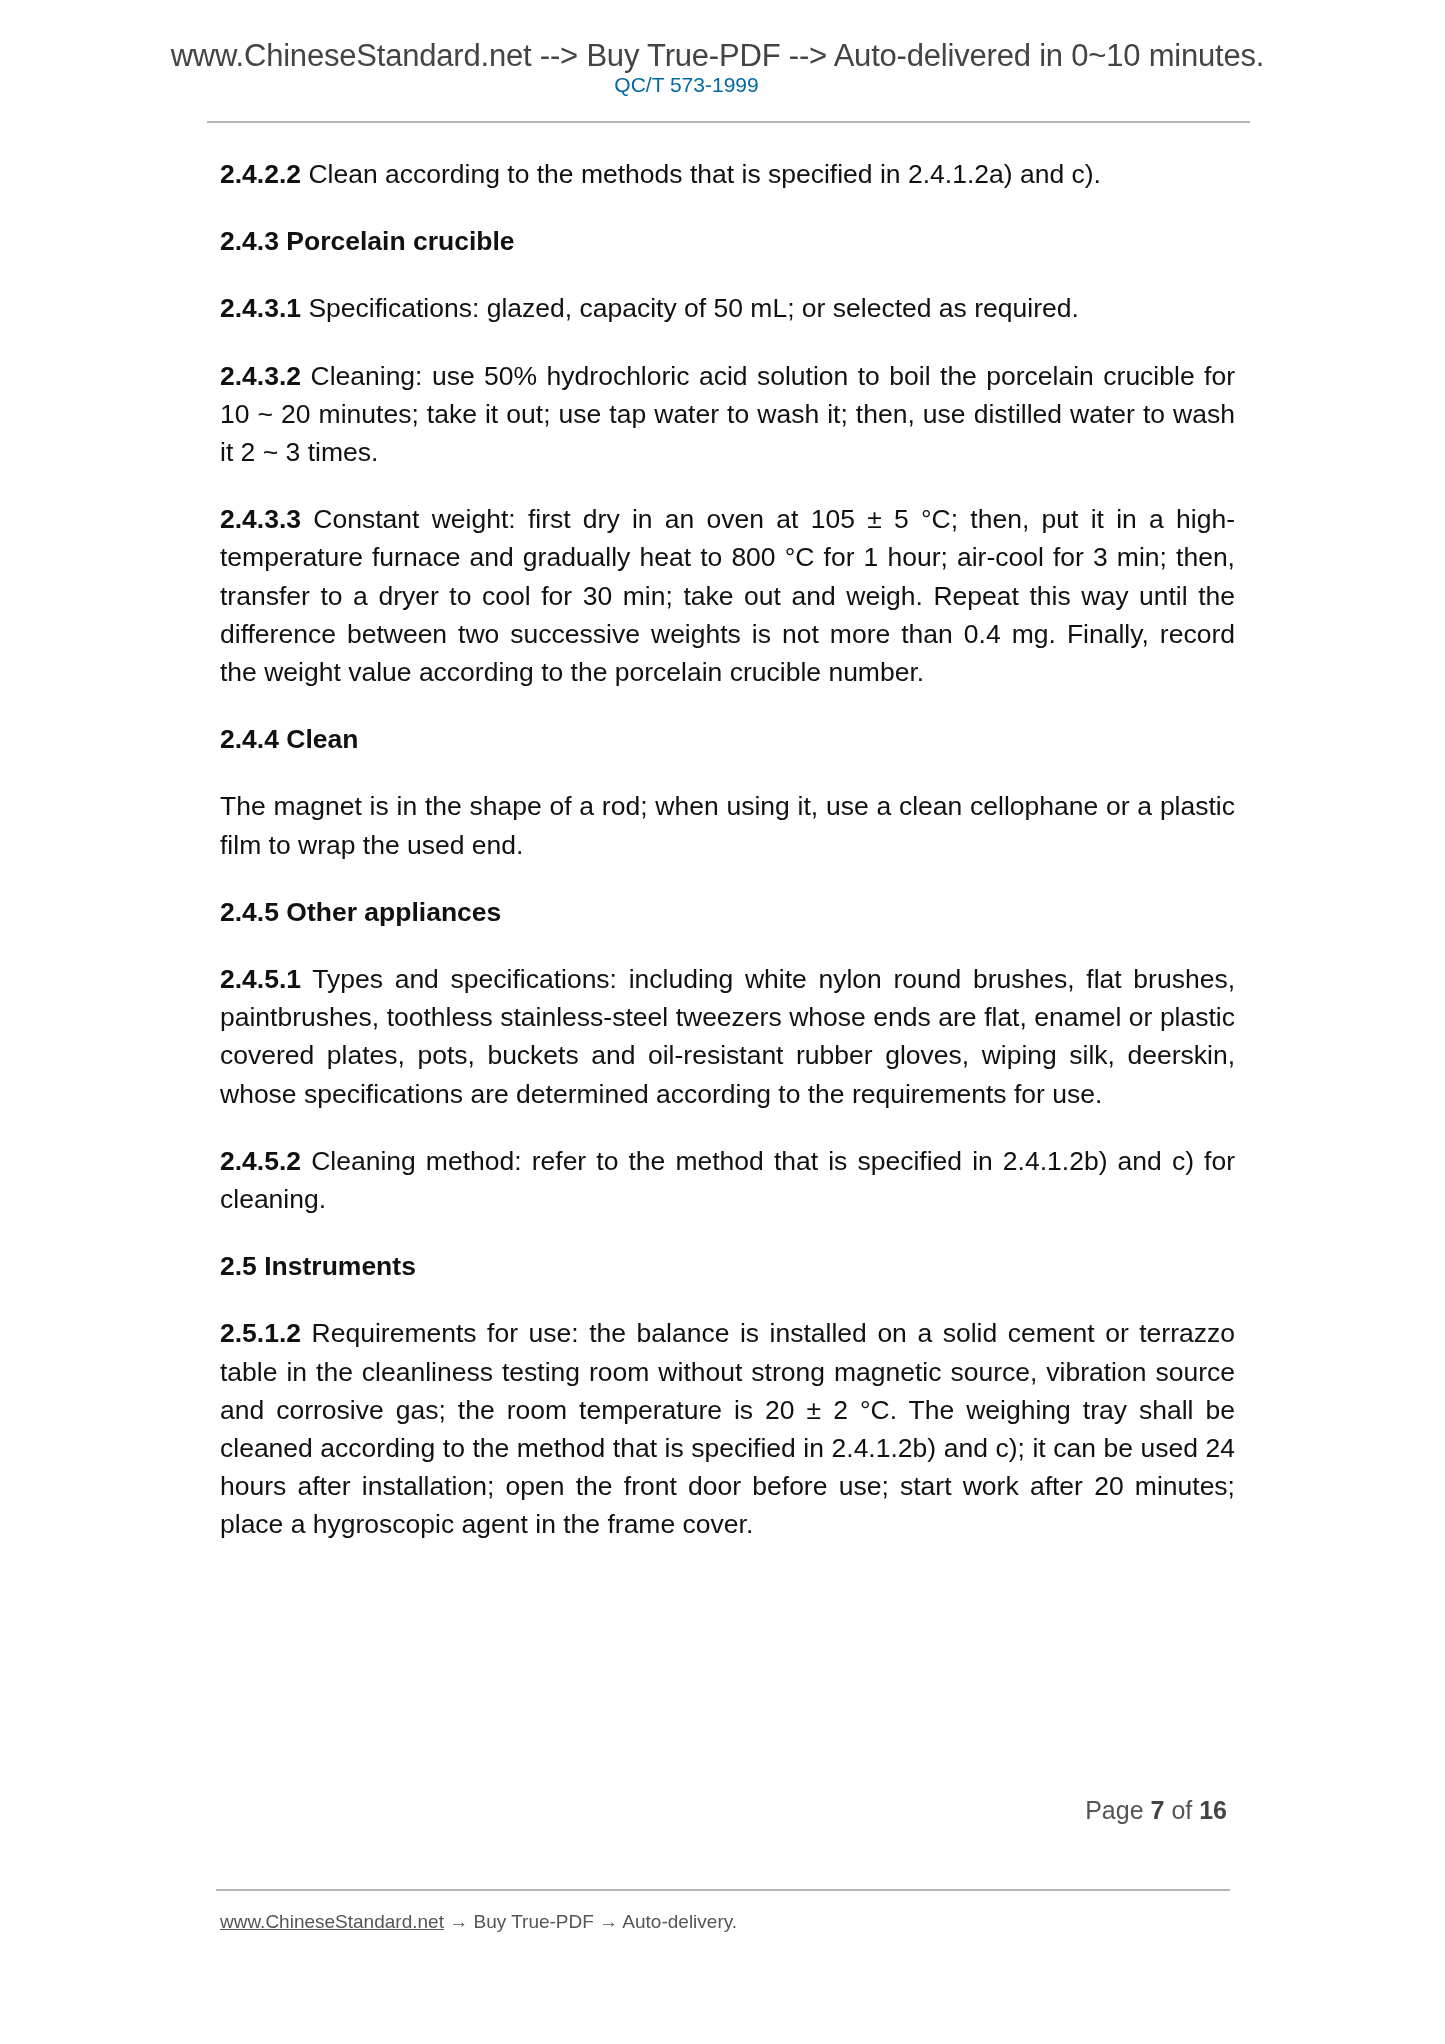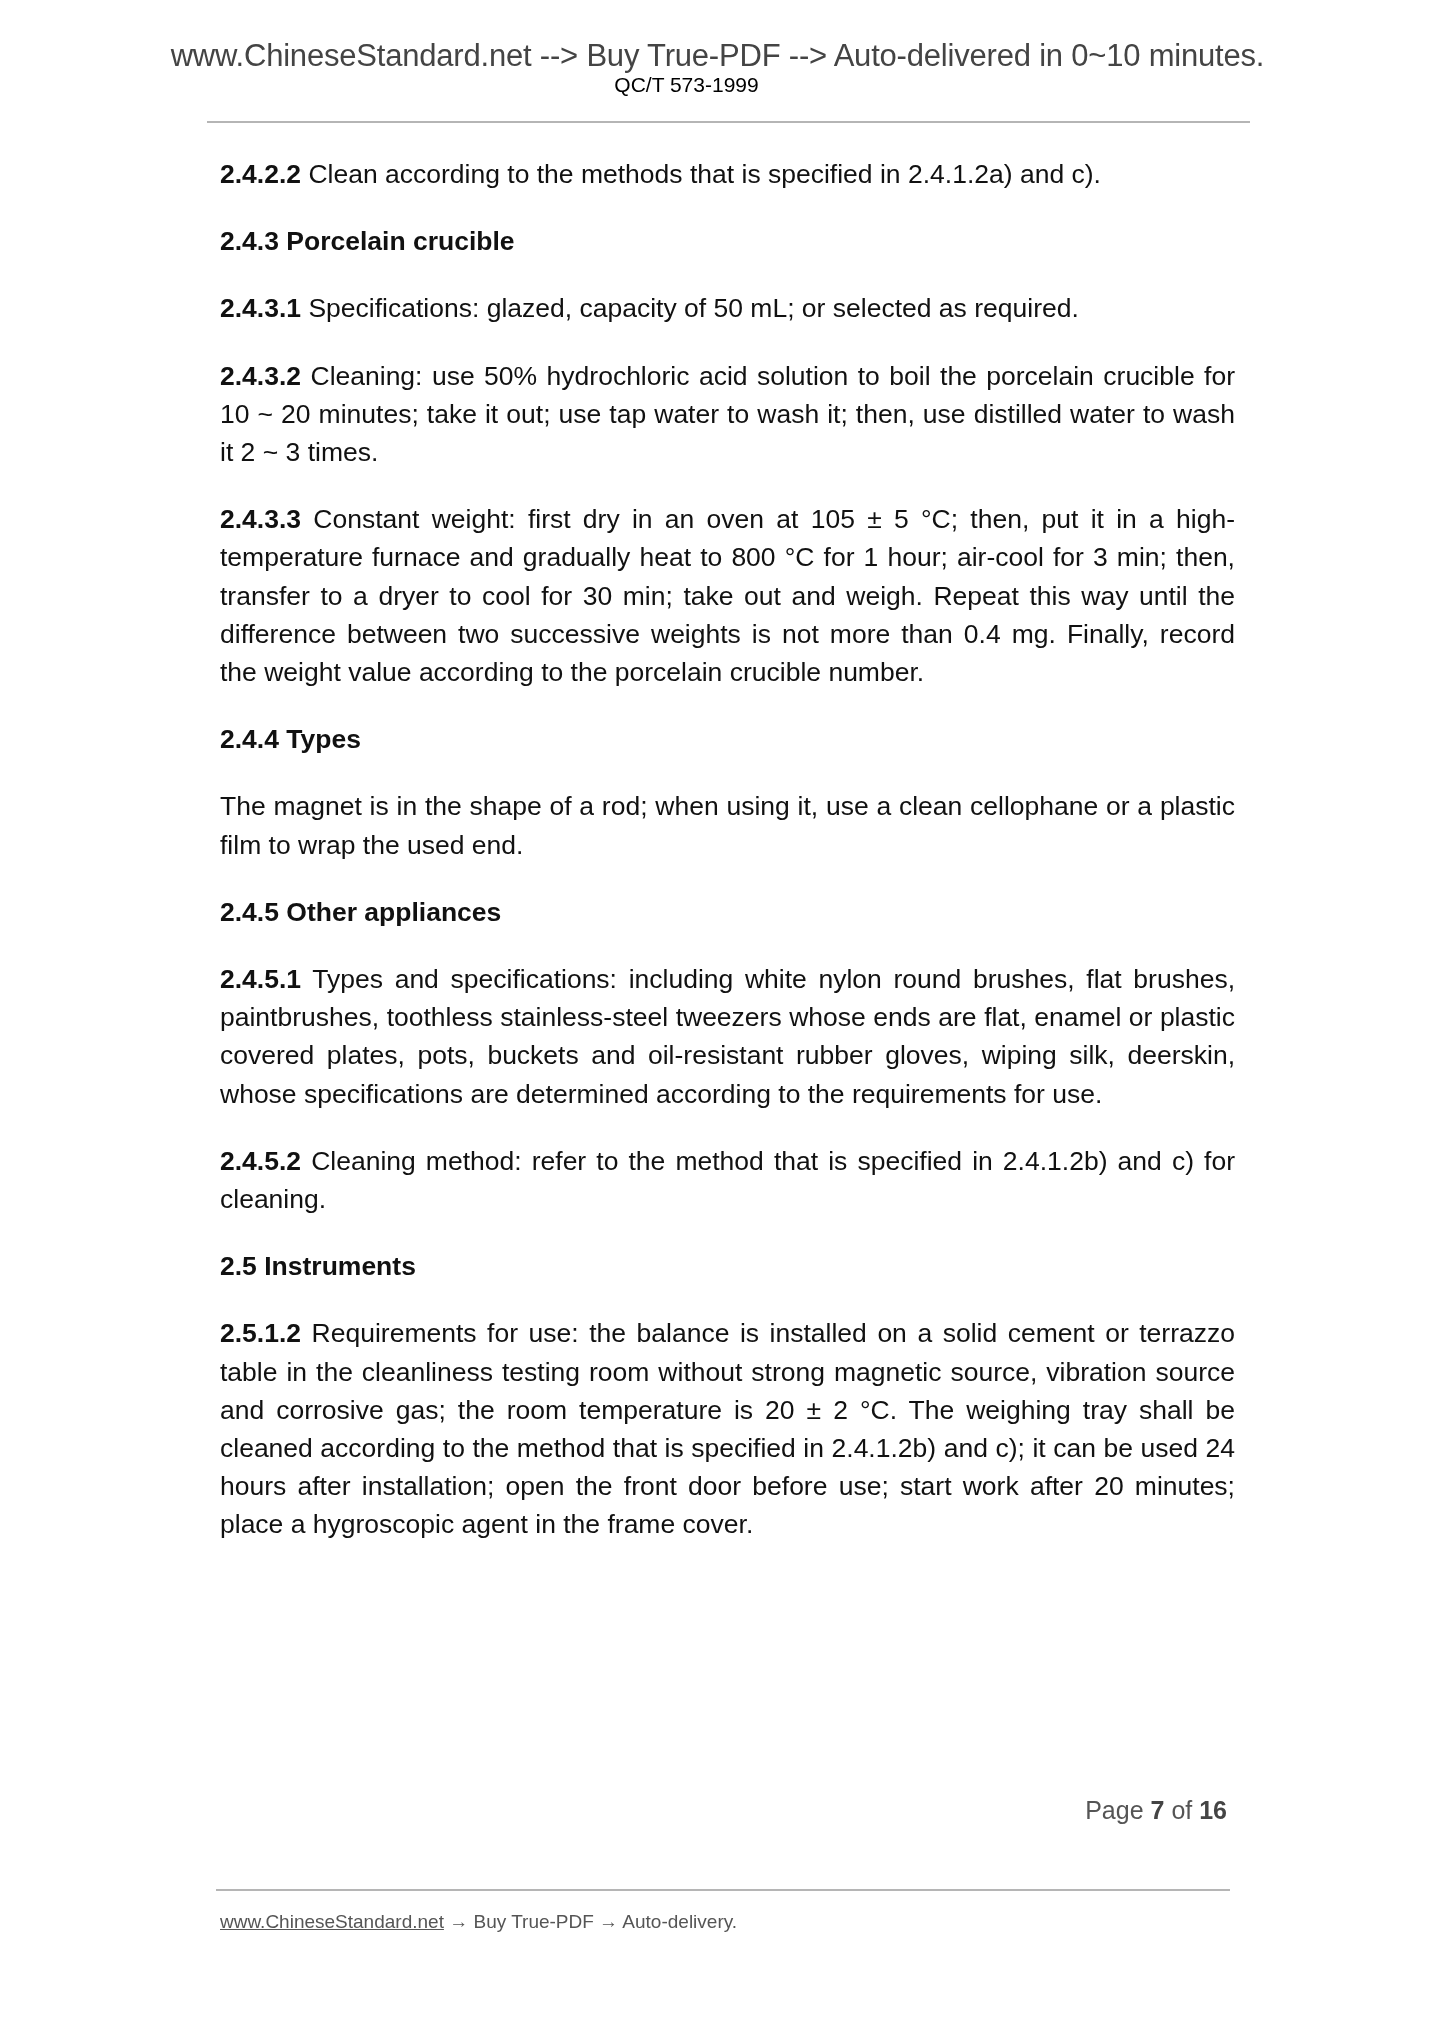--- a/index.html
+++ b/index.html
@@ -1,21 +1,21 @@
 <!DOCTYPE html>
 <html><head>
 <meta charset="utf-8">
 <style>
   html, body { margin:0; padding:0; background:#ffffff; }
   body { width:1445px; height:2044px; position:relative; overflow:hidden;
          font-family:"Liberation Sans", sans-serif; color:#111; }
   .hdr1 { position:absolute; top:38px; left:0; width:1435px; text-align:center;
           font-size:31px; color:#444; letter-spacing:-0.2px; }
   .hdr2 { position:absolute; top:73px; left:0; width:1373px; text-align:center;
-          font-size:21px; color:#000000; }
+          font-size:21px; color:#0369a1; }
   .hrule { position:absolute; left:207px; width:1043px; height:2px; background:#b5b5b5; top:121px; }
   .body { position:absolute; left:220px; top:155px; width:1015px; font-size:26.5px; line-height:38.2px; }
   .p { margin:0 0 29px 0; text-align:justify; }
   .num { font-weight:bold; }
   .h { font-weight:bold; margin:0 0 29px 0; }
   .frule { position:absolute; left:216px; width:1014px; height:2px; background:#b5b5b5; top:1889px; }
   .foot-left { position:absolute; left:220px; top:1911px; font-size:19px; color:#555; }
   .foot-left a { color:#555; text-decoration:underline; }
   .foot-right { position:absolute; right:218px; top:1796px; font-size:25px; color:#555; }
   .foot-right b { color:#444; }
@@ -26,21 +26,21 @@
 <div class="hdr1">www.ChineseStandard.net --&gt; Buy True-PDF --&gt; Auto-delivered in 0~10 minutes.</div>
 <div class="hdr2">QC/T 573-1999</div>
 <div class="hrule"></div>
 
 <div class="body" id="doc-body">
     <p class="p"><span class="num">2.4.2.2</span><span> Clean according to the methods that is specified in 2.4.1.2a) and c).</span></p>
     <div class="h">2.4.3 Porcelain crucible</div>
     <p class="p"><span class="num">2.4.3.1</span><span> Specifications: glazed, capacity of 50 mL; or selected as required.</span></p>
     <p class="p"><span class="num">2.4.3.2</span><span> Cleaning: use 50% hydrochloric acid solution to boil the porcelain crucible for 10 ~ 20 minutes; take it out; use tap water to wash it; then, use distilled water to wash it 2 ~ 3 times.</span></p>
     <p class="p"><span class="num">2.4.3.3</span><span> Constant weight: first dry in an oven at 105 ± 5 °C; then, put it in a high-temperature furnace and gradually heat to 800 °C for 1 hour; air-cool for 3 min; then, transfer to a dryer to cool for 30 min; take out and weigh. Repeat this way until the difference between two successive weights is not more than 0.4 mg. Finally, record the weight value according to the porcelain crucible number.</span></p>
-    <div class="h">2.4.4 Types</div>
+    <div class="h">2.4.4 Clean</div>
     <p class="p"><span>The magnet is in the shape of a rod; when using it, use a clean cellophane or a plastic film to wrap the used end.</span></p>
     <div class="h">2.4.5 Other appliances</div>
     <p class="p"><span class="num">2.4.5.1</span><span> Types and specifications: including white nylon round brushes, flat brushes, paintbrushes, toothless stainless-steel tweezers whose ends are flat, enamel or plastic covered plates, pots, buckets and oil-resistant rubber gloves, wiping silk, deerskin, whose specifications are determined according to the requirements for use.</span></p>
     <p class="p"><span class="num">2.4.5.2</span><span> Cleaning method: refer to the method that is specified in 2.4.1.2b) and c) for cleaning.</span></p>
     <div class="h">2.5 Instruments</div>
     <p class="p"><span class="num">2.5.1.2</span><span> Requirements for use: the balance is installed on a solid cement or terrazzo table in the cleanliness testing room without strong magnetic source, vibration source and corrosive gas; the room temperature is 20 ± 2 °C. The weighing tray shall be cleaned according to the method that is specified in 2.4.1.2b) and c); it can be used 24 hours after installation; open the front door before use; start work after 20 minutes; place a hygroscopic agent in the frame cover.</span></p>
   </div>
 
 <div class="frule"></div>
 <div class="foot-left">

